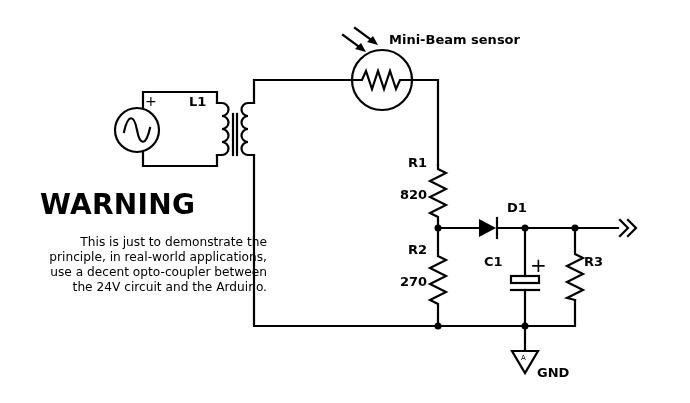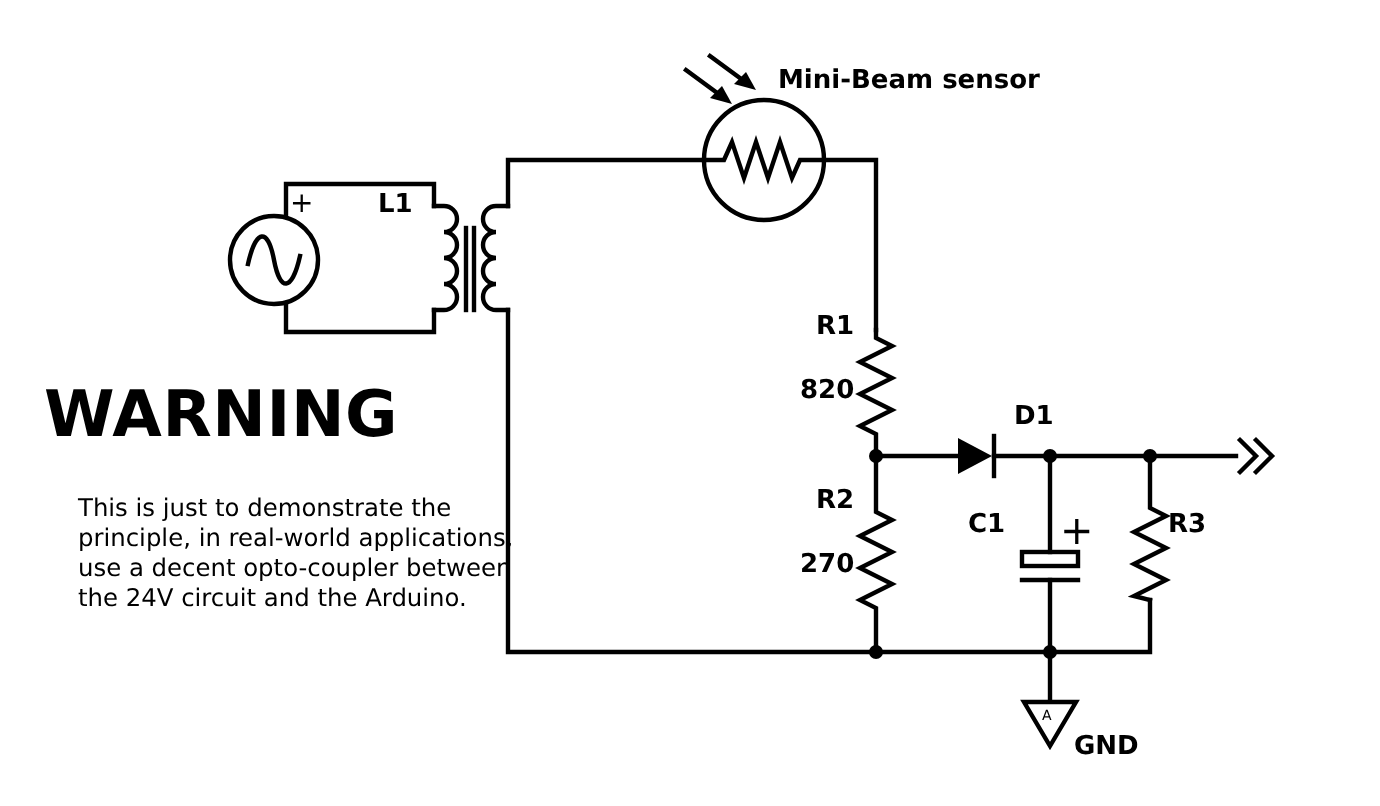--- a/index.html
+++ b/index.html
@@ -1,21 +1,21 @@
 <!DOCTYPE html>
 <html><head>
 <meta charset="utf-8">
 <style>
   html, body { margin:0; padding:0; background:#ffffff; }
   body { width:690px; height:403px; position:relative; overflow:hidden; font-family:"DejaVu Sans", sans-serif; }
   svg { position:absolute; left:0; top:0; }
   .w { stroke:#000; stroke-width:2.2; fill:none; stroke-linecap:square; stroke-linejoin:miter; }
   .lbl { font-family:"DejaVu Sans", sans-serif; font-weight:bold; font-size:13px; fill:#000; }
-  .warn-title { position:absolute; left:22px; top:188px; font-family:"DejaVu Sans", sans-serif; font-weight:bold; font-size:32px; color:#000; letter-spacing:0.3px; margin:0; }
-  .warn-body { position:absolute; left:23px; top:231px; width:240px; font-family:"DejaVu Sans", sans-serif; font-size:12.2px; line-height:15px; color:#000; margin:16px; }
+  .warn-title { position:absolute; left:40px; top:188px; font-family:"DejaVu Sans", sans-serif; font-weight:bold; font-size:28px; color:#000; letter-spacing:0.3px; margin:0; }
+  .warn-body { position:absolute; left:23px; top:231px; width:240px; font-family:"DejaVu Sans", sans-serif; font-size:12.2px; line-height:15px; color:#000; margin:4px;text-align:right; }
 </style>
 </head>
 <body>
 
 <svg width="690" height="403" viewBox="0 0 690 403">
 
   <g>
     <circle class="w" cx="137" cy="130" r="22"></circle>
     <path class="w" d="M124,132 C128,114 134,114 137,130 C140,146 146,146 150,128"></path>
     <text class="lbl" x="145" y="106" style="font-weight:normal;font-size:14px">+</text>

